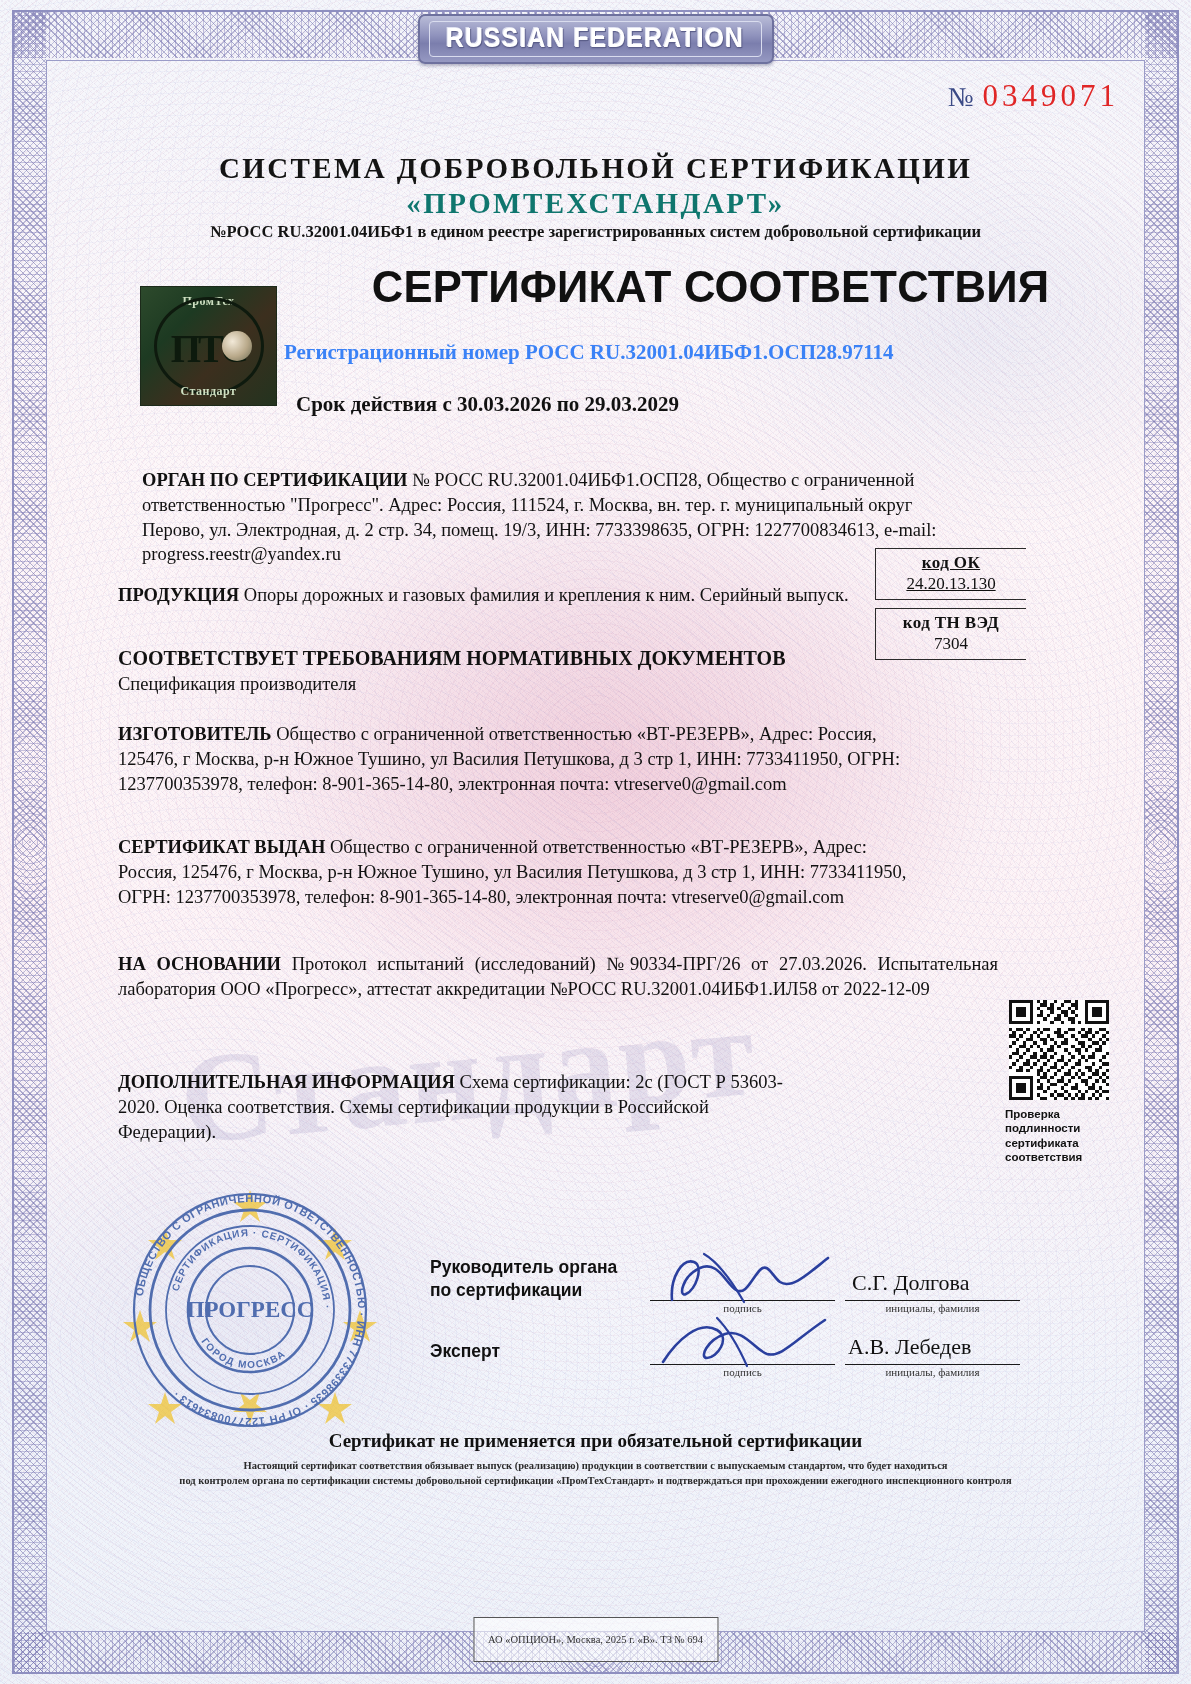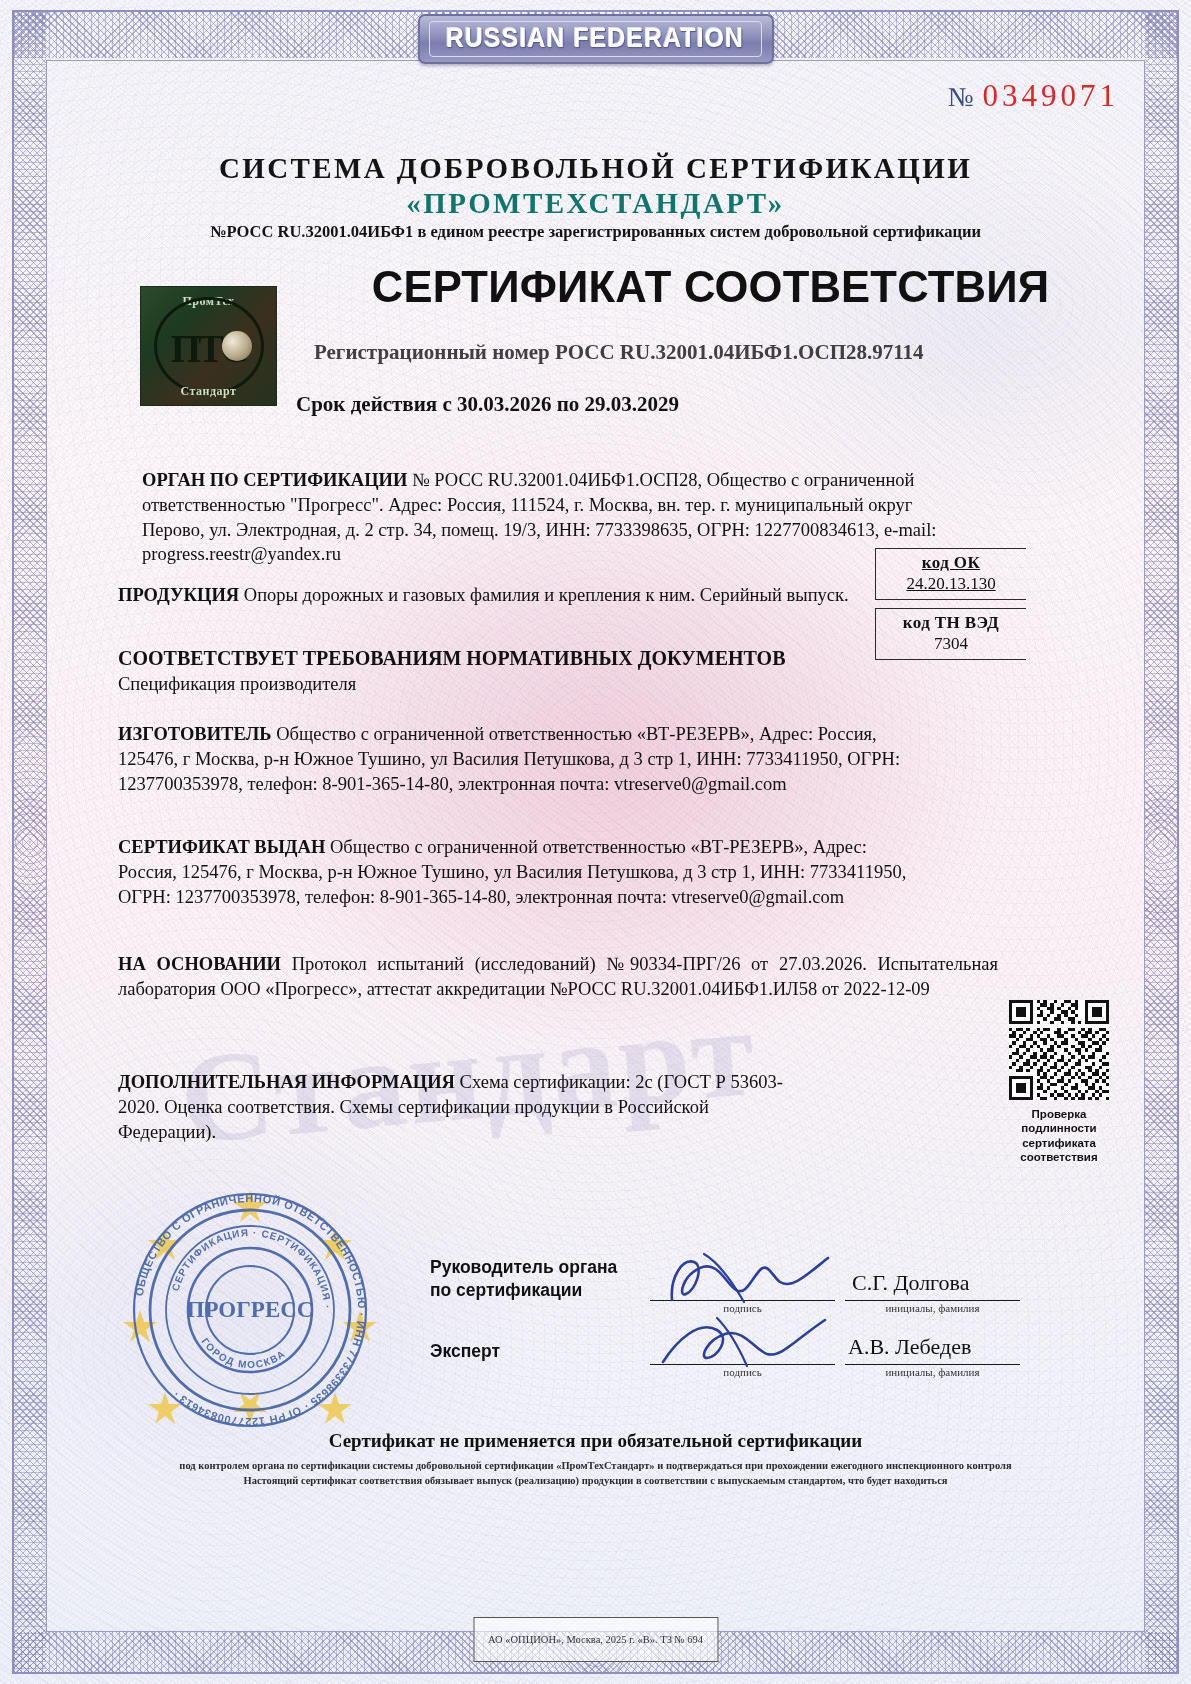--- a/index.html
+++ b/index.html
@@ -139,22 +139,22 @@
   .main-title{
     position:absolute;left:285px;right:55px;top:262px;
     text-align:center;
     font-family:"Liberation Sans", sans-serif;
     font-size:44px;font-weight:bold;
     letter-spacing:0.2px;
     color:#111111;
     transform:scaleX(0.99);
   }
   .reg-num{
-    position:absolute;left:314px;top:340px;
-    font-size:21px;font-weight:bold;color:#404040;
+    position:absolute;left:284px;top:340px;
+    font-size:21px;font-weight:bold;color:#3b82f6;
   }
   .valid{
     position:absolute;left:296px;top:392px;
     font-size:21px;font-weight:bold;color:#111;
   }
 
   
   .emblem{
     position:absolute;left:140px;top:286px;
     width:135px;height:118px;
@@ -209,21 +209,21 @@
     border-top:1.5px solid #2a2a2a;
     border-bottom:1.5px solid #2a2a2a;
     text-align:center;
     color:#111;
     padding:4px 10px 5px 10px;
   }
   .codebox .ct{font-size:17px;font-weight:bold;letter-spacing:0.4px;}
   .codebox .cv{font-size:17px;font-weight:normal;margin-top:1px;}
 
   
-  .qrwrap{position:absolute;right:78px;top:1000px;width:108px;text-align:center;}
+  .qrwrap{position:absolute;right:78px;top:1000px;width:108px;}
   .qr{width:100px;height:100px;margin:0 auto;display:block;}
   .qrcap{
     margin-top:7px;
     font-family:"Liberation Sans", sans-serif;
     font-size:11.5px;font-weight:bold;line-height:1.25;color:#111;
   }
 
   
   .seal{
     position:absolute;left:120px;top:1180px;
@@ -670,18 +670,18 @@
   <div class="sig-line" style="left:845px;top:1364px;width:175px;"></div>
   <div class="sig-name" style="left:848px;top:1334px;">А.В. Лебедев</div>
   <div class="sig-cap" style="left:845px;top:1366px;width:175px;">инициалы, фамилия</div>
   <svg class="scribble" style="left:655px;top:1306px;width:190px;height:66px;" viewBox="0 0 190 66">
     <path d="M8,56 C22,34 44,14 62,24 C76,32 62,52 52,52 C44,52 52,34 70,28 C88,22 100,44 112,48 C126,52 140,34 170,14" fill="none" stroke="#2a3f9e" stroke-width="2.6" stroke-linecap="round"></path>
     <path d="M62,12 C74,24 84,42 92,60" fill="none" stroke="#2a3f9e" stroke-width="2.2" stroke-linecap="round"></path>
   </svg>
 
   <div class="foot-title">Сертификат не применяется при обязательной сертификации</div>
   <div class="foot-small">
+    <div>Настоящий сертификат соответствия обязывает выпуск (реализацию) продукции в соответствии с выпускаемым стандартом, что будет находиться</div>
     <div>под контролем органа по сертификации системы добровольной сертификации «ПромТехСтандарт» и подтверждаться при прохождении ежегодного инспекционного контроля</div>
-    <div>Настоящий сертификат соответствия обязывает выпуск (реализацию) продукции в соответствии с выпускаемым стандартом, что будет находиться</div>
   </div>
   <div class="printbox">АО «ОПЦИОН», Москва, 2025 г. «В». ТЗ № 694</div>
 
 </div>
 
 </body></html>

